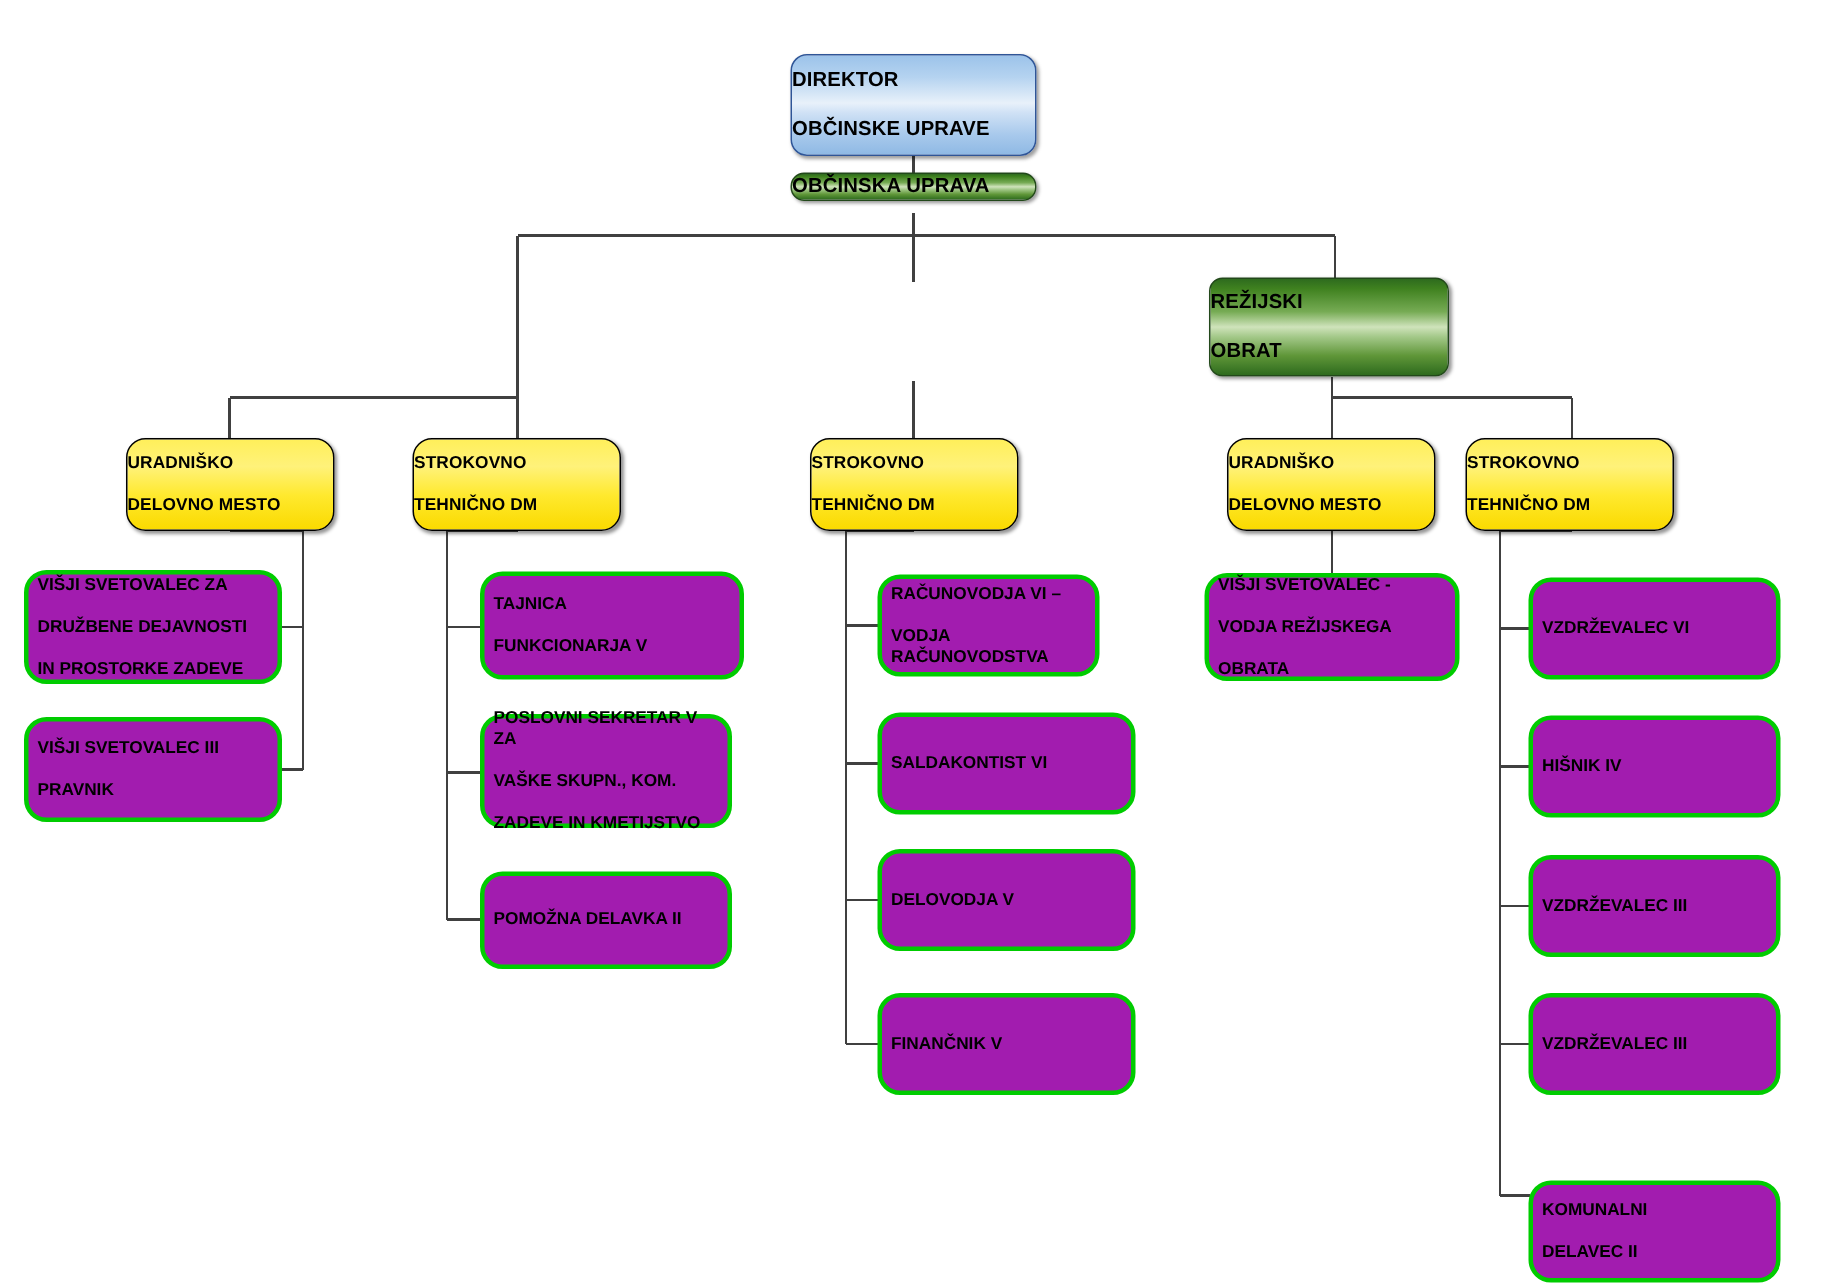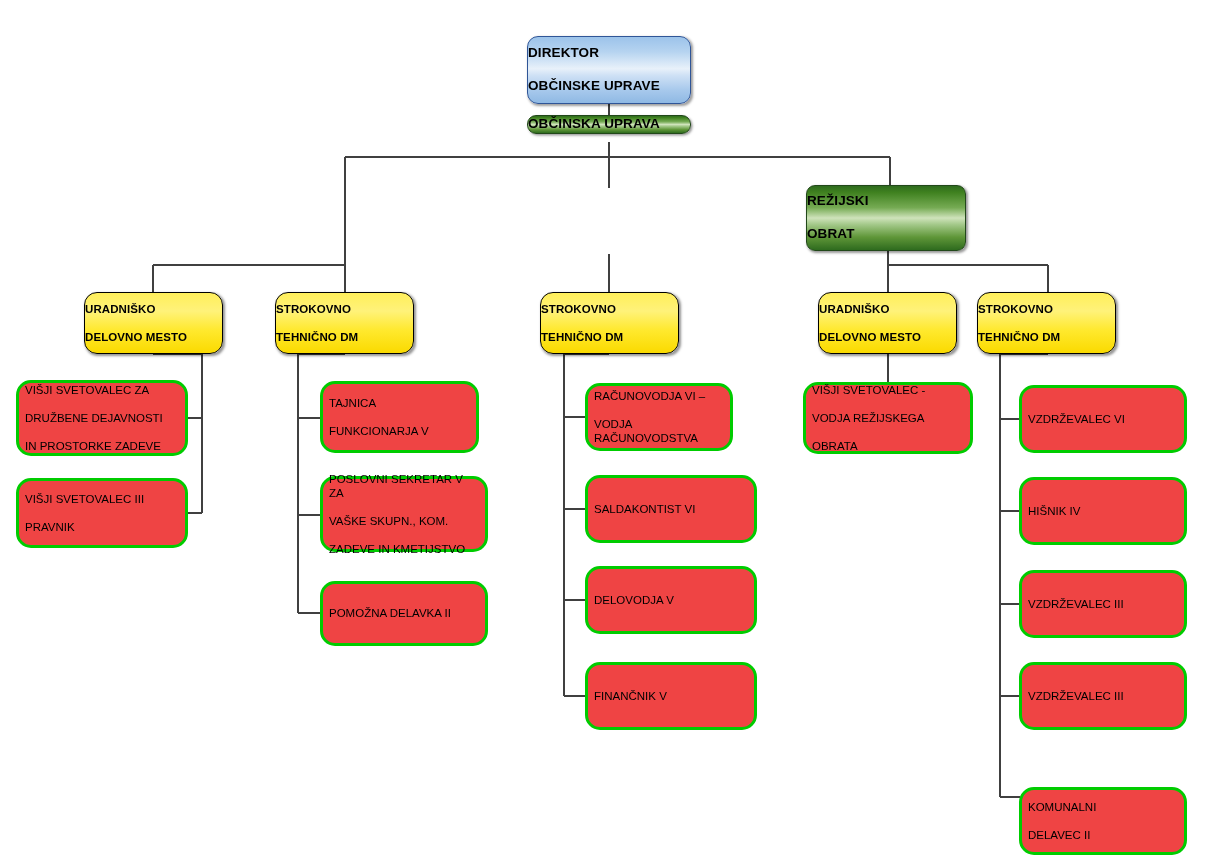--- a/index.html
+++ b/index.html
@@ -71,23 +71,23 @@
     font-weight: bold;
     font-size: 11.5px;
     letter-spacing: .1px;
     box-shadow: 1.5px 1.5px 2.5px rgba(0,0,0,.42);
   }
 
   
   .n-leaf {
     border: 3.5px solid #00cc00;
     border-radius: 15px;
-    background: #ef4444;
-    color: #000000;
-    font-weight: normal;
+    background: #a21caf;
+    color: #000000;
+    font-weight: bold;
     font-size: 11.5px;
     padding: 2px 6px;
   }
 </style>
 </head>
 <body>
 
 <div id="canvas">
 
   <svg id="wires" viewBox="0 0 1229 857" width="1229" height="857">
@@ -179,21 +179,21 @@
     <span><span>STROKOVNO</span><br><span>TEHNIČNO DM</span></span>
   </div>
 
   <div class="node n-leaf" style="left:16px; top:380px; width:172px; height:76px;">
     <span><span>VIŠJI SVETOVALEC ZA</span><br><span>DRUŽBENE DEJAVNOSTI</span><br><span>IN PROSTORKE ZADEVE</span></span>
   </div>
   <div class="node n-leaf" style="left:16px; top:478px; width:172px; height:70px;">
     <span><span>VIŠJI SVETOVALEC III</span><br><span>PRAVNIK</span></span>
   </div>
 
-  <div class="node n-leaf" style="left:320px; top:381px; width:159px; height:72px;">
+  <div class="node n-leaf" style="left:320px; top:381px; width:176px; height:72px;">
     <span><span>TAJNICA</span><br><span>FUNKCIONARJA V</span></span>
   </div>
   <div class="node n-leaf" style="left:320px; top:476px; width:168px; height:76px;">
     <span><span>POSLOVNI SEKRETAR V ZA</span><br><span>VAŠKE SKUPN., KOM.</span><br><span>ZADEVE IN KMETIJSTVO</span></span>
   </div>
   <div class="node n-leaf" style="left:320px; top:581px; width:168px; height:65px;">
     <span>POMOŽNA DELAVKA II</span>
   </div>
 
   <div class="node n-leaf" style="left:585px; top:383px; width:148px; height:68px;">

